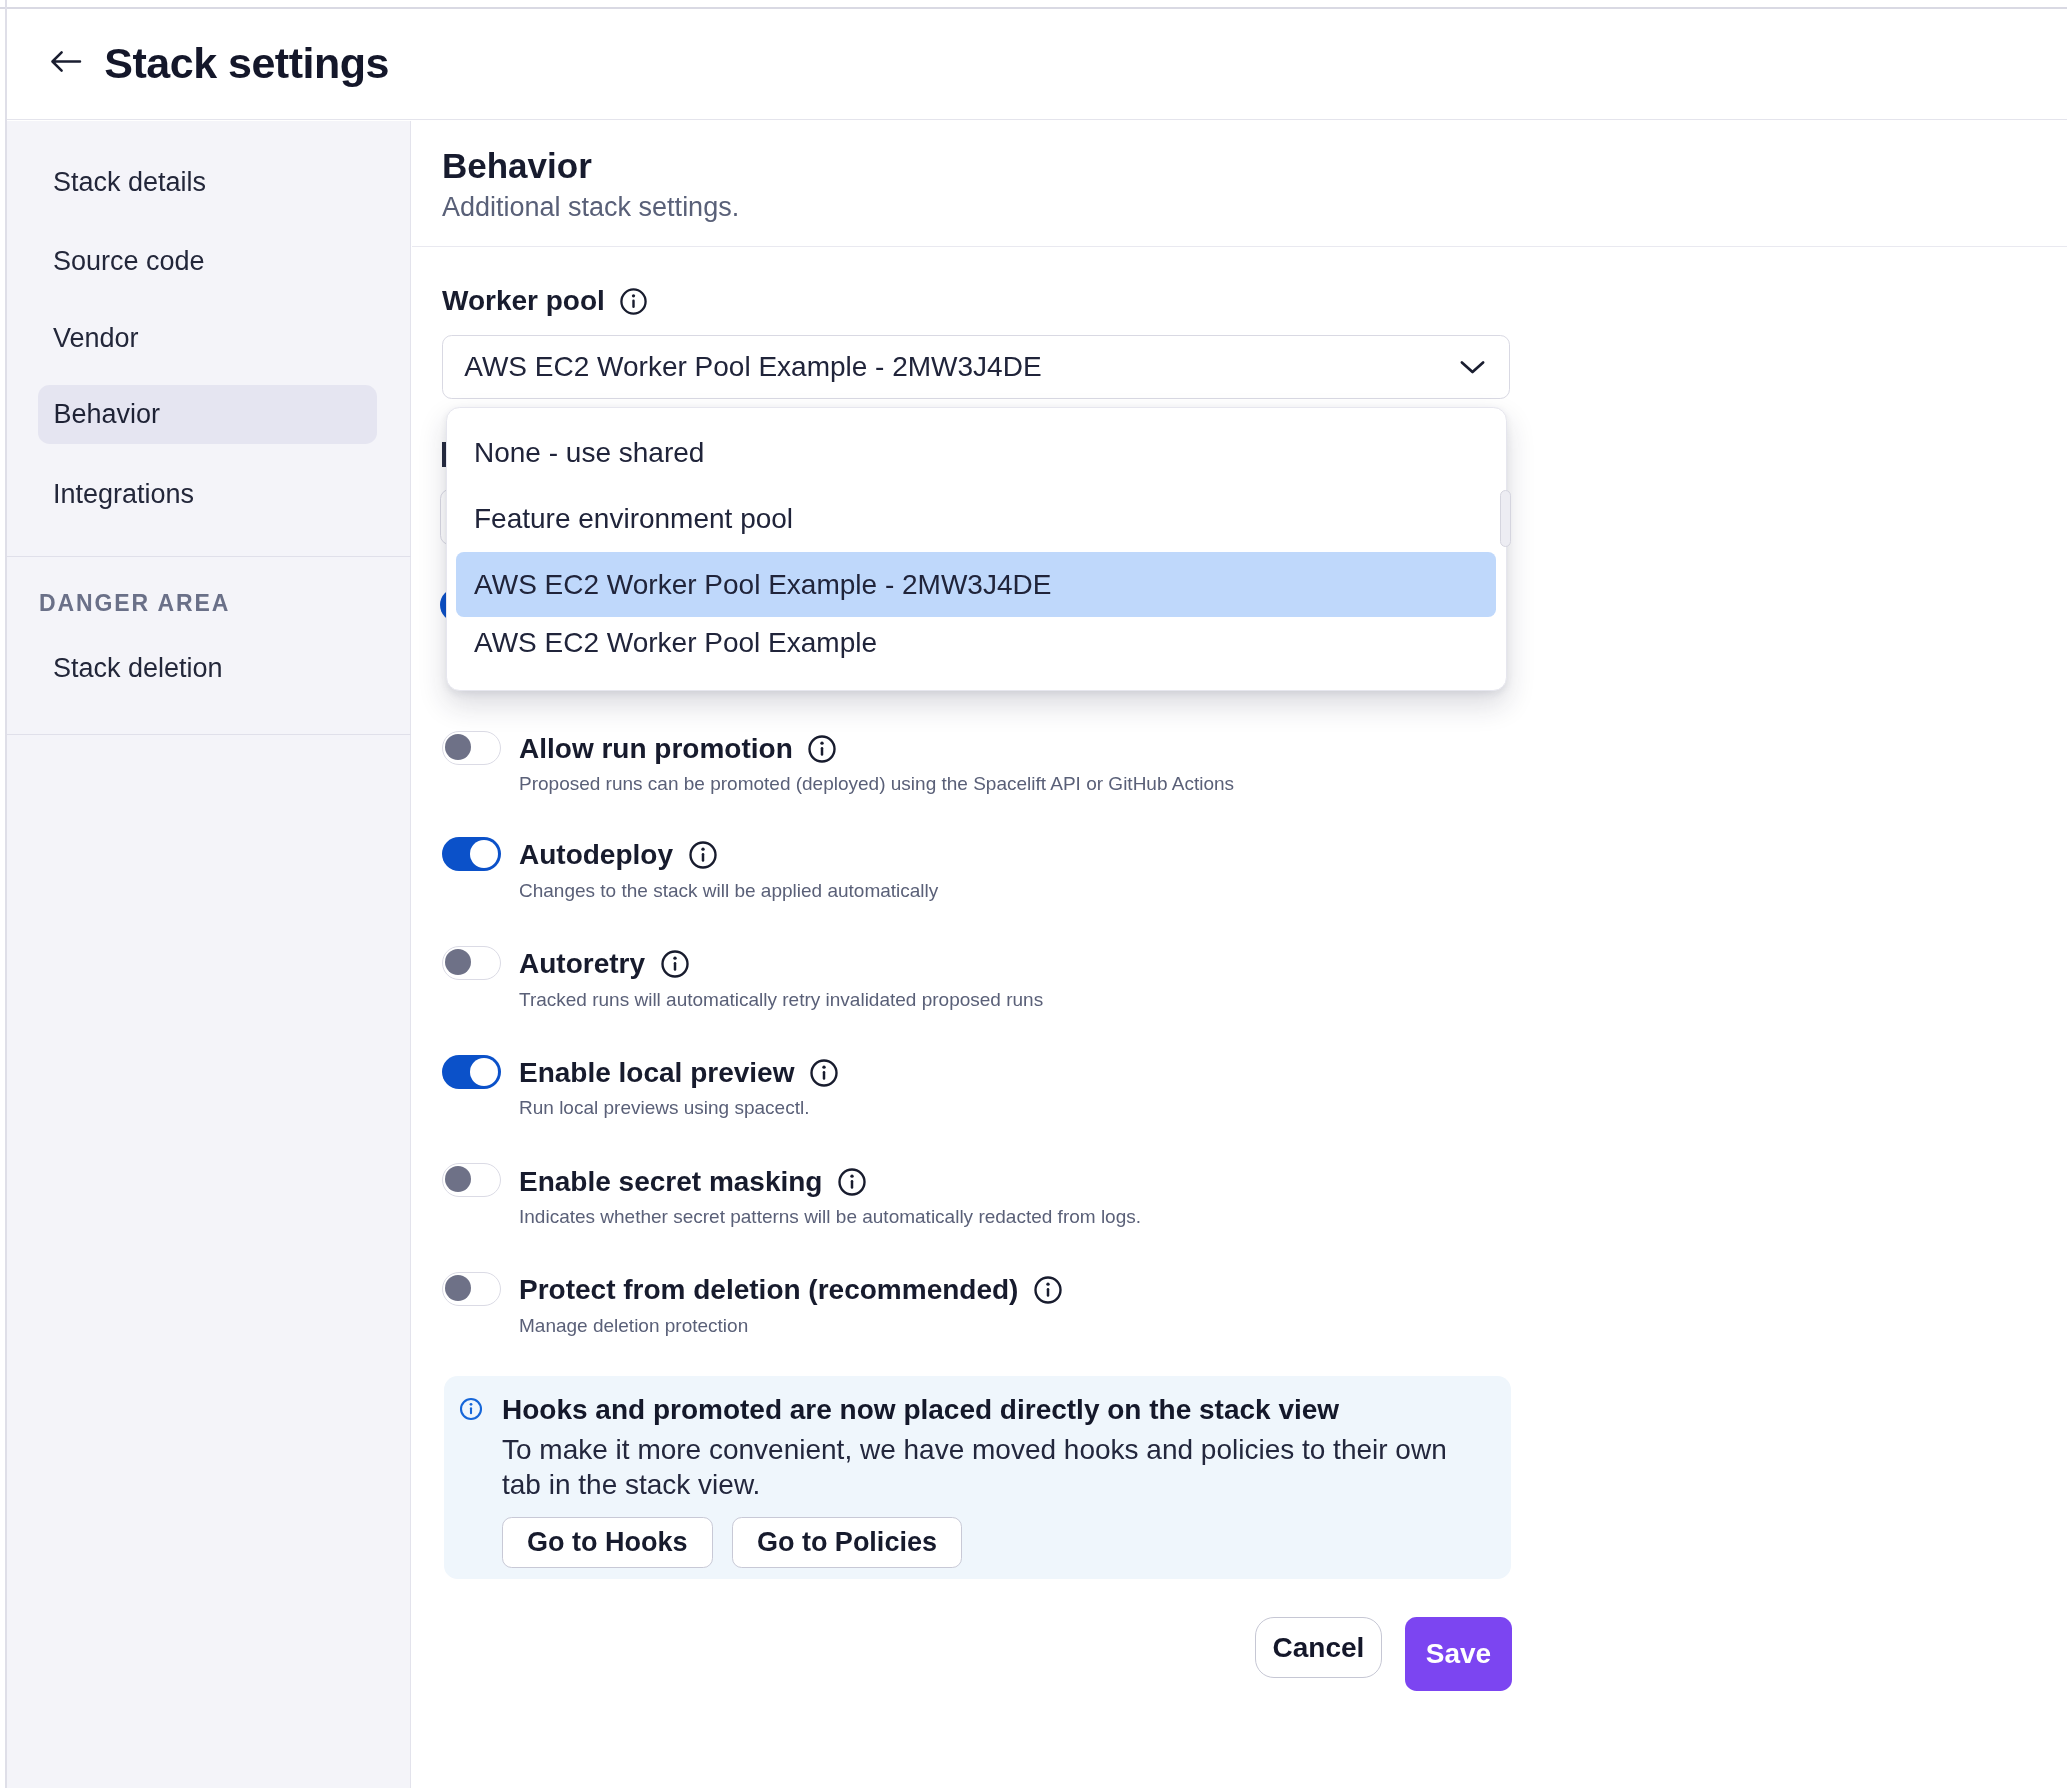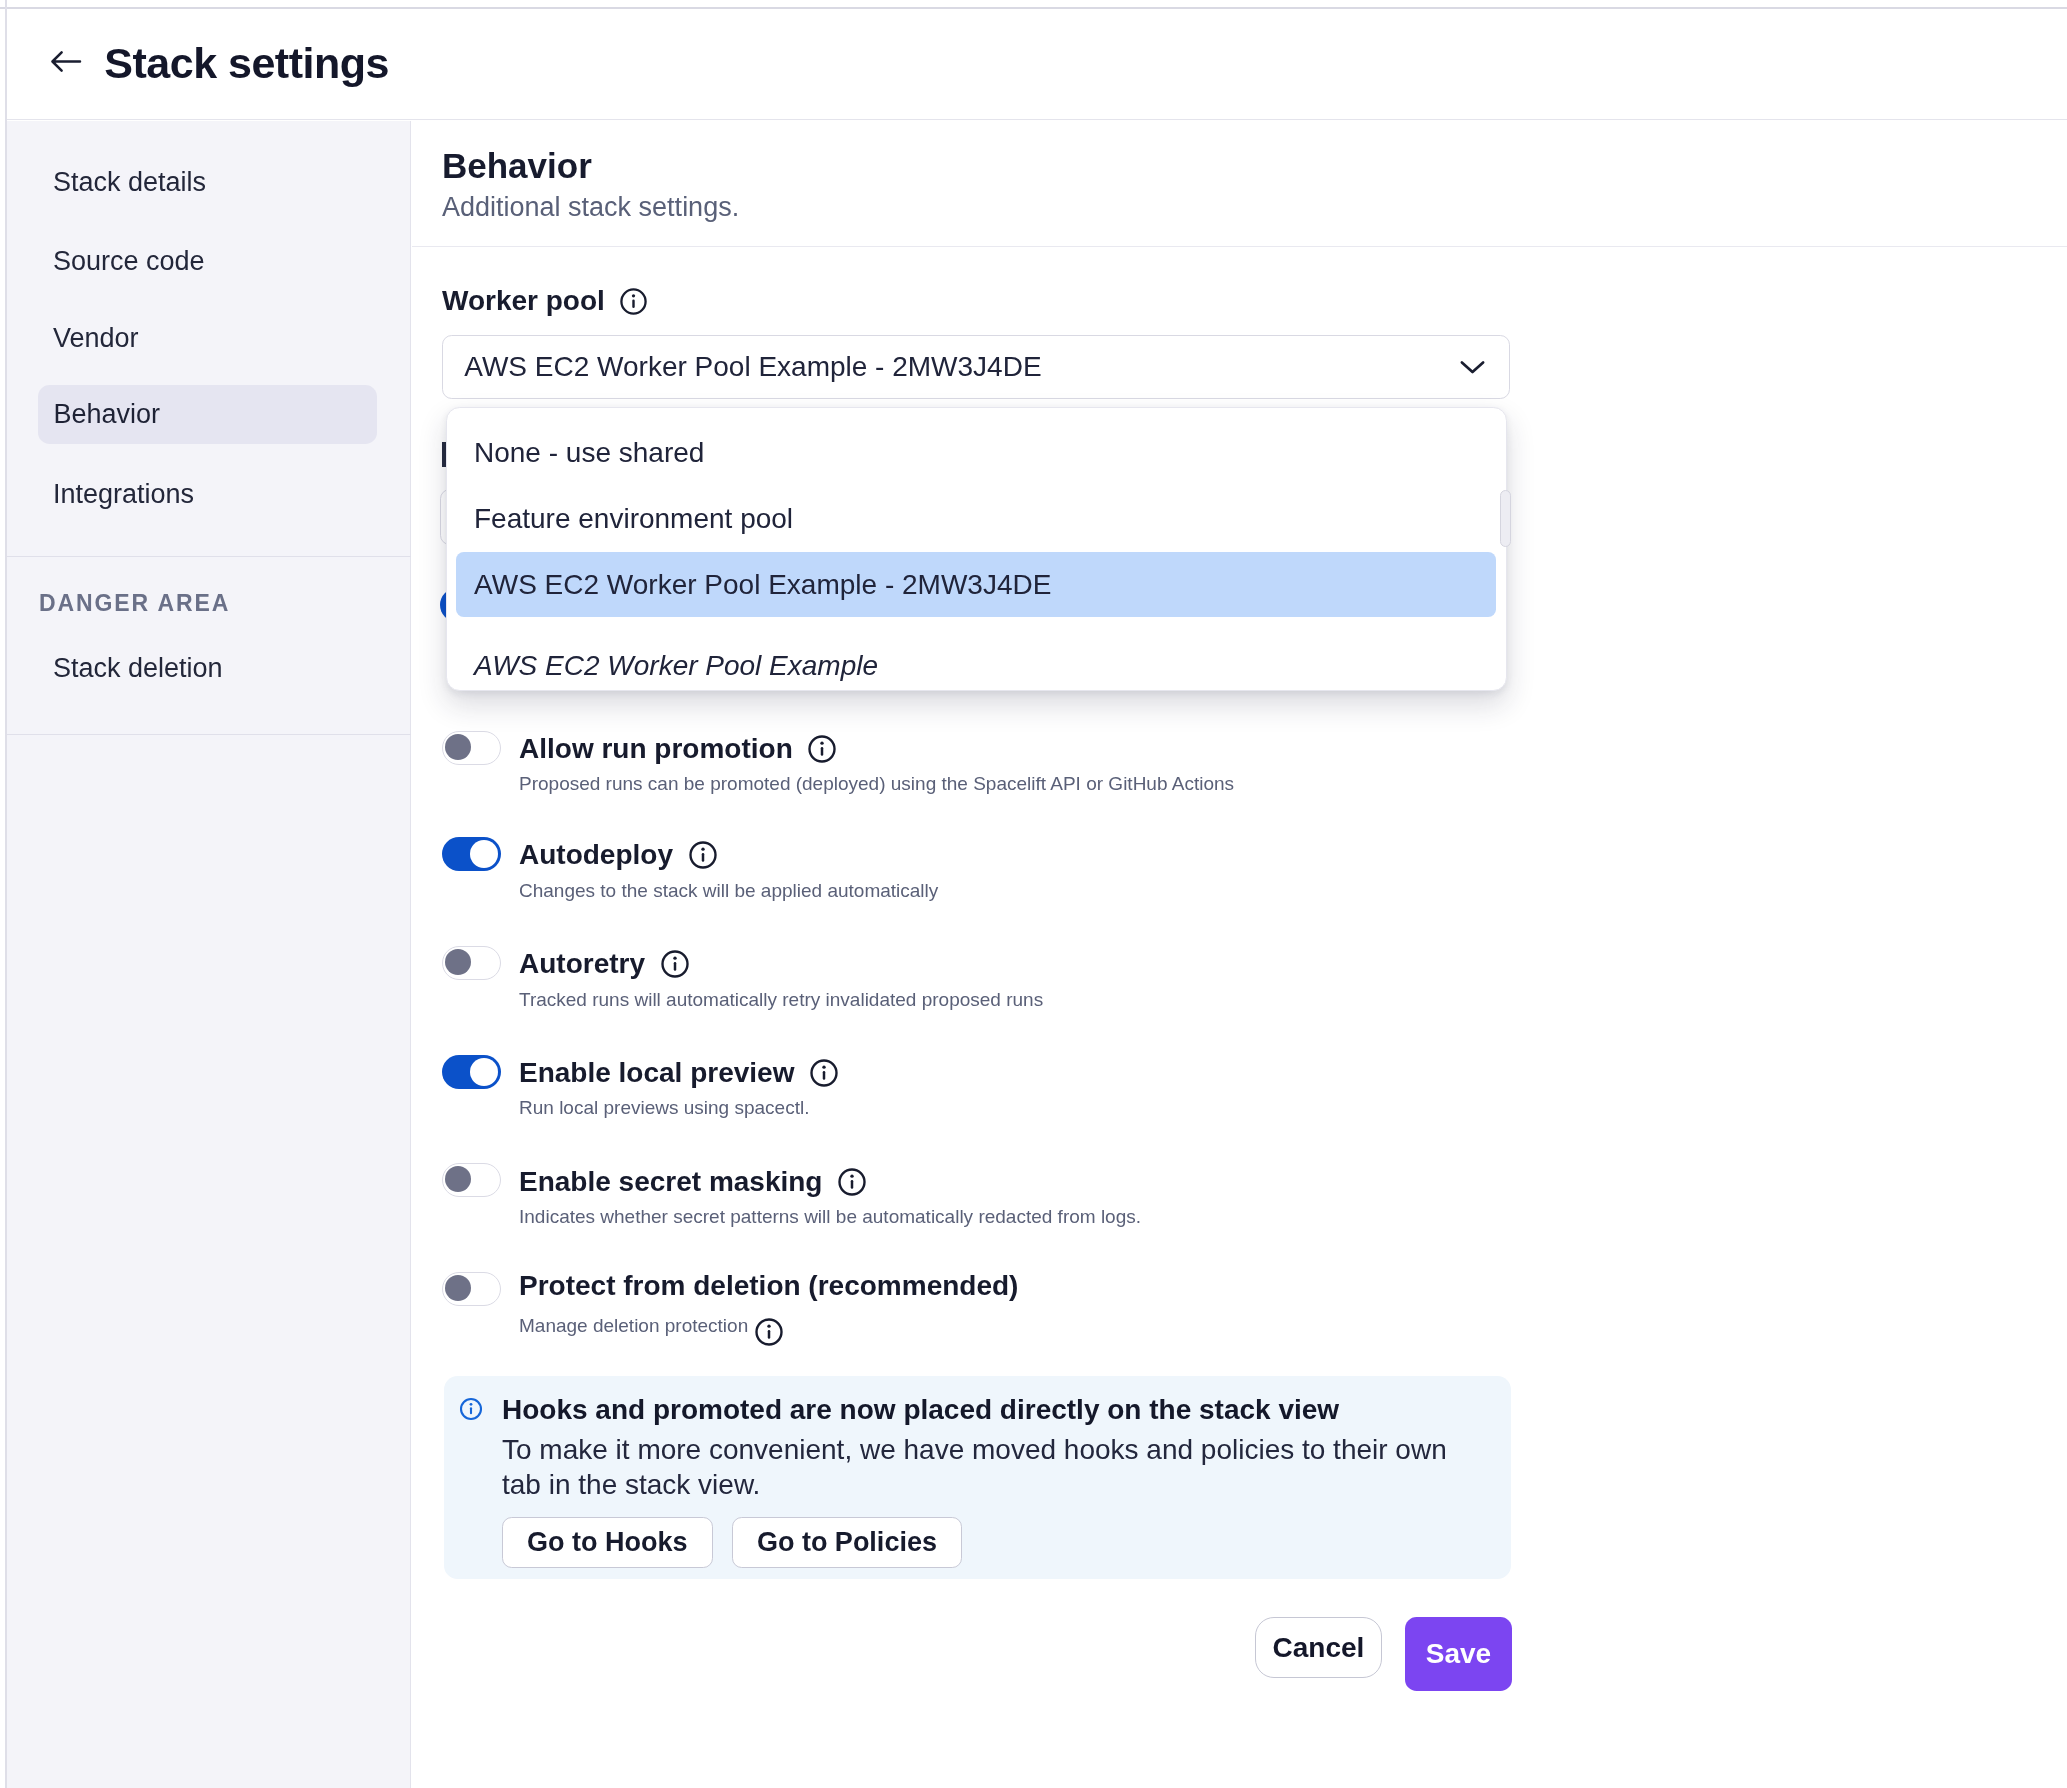--- a/index.html
+++ b/index.html
@@ -46,38 +46,38 @@
   .frag-input  { position:absolute; left:440px; top:489px; width:1071px; height:56px; background:#fff;
                  border:1.9px solid #D9D9E3; border-radius:9.7px; z-index:1; }
   .frag-toggle { position:absolute; left:440px; top:588px; width:60px; height:34px; border-radius:17.5px; background:#0B51C9; z-index:1; }
 
   
   .dropdown { position:absolute; left:446px; top:407px; width:1061px; height:284px; background:#fff;
               border:1px solid #E6E6EE; border-radius:13.6px; z-index:5;
               box-shadow:0 13.6px 29px rgba(30,33,60,0.16), 0 2.9px 7.8px rgba(30,33,60,0.08); }
   .opt { position:absolute; left:0; right:0; height:66px; display:flex; align-items:center;
          padding-left:27px; font-size:28px; color:#20243A; cursor:pointer; white-space:nowrap; }
-  .opt1 { top:11.6px; } .opt2 { top:78px; } .opt4 { top:225px;font-style:italic; }
+  .opt1 { top:11.6px; } .opt2 { top:78px; } .opt4 { top:202px; }
   .opt3 { top:144px; left:8.7px; right:9.7px; height:65px; border-radius:7.8px; padding-left:18.4px; }
   .opt3.highlighted { background:#BFD8FB; }
   .scroll-thumb { position:absolute; right:-4.9px; top:82px; width:10.7px; height:57px; border-radius:5.8px;
                   background:#EDEDF3; border:1px solid #D5D5DF; cursor:pointer; }
 
   
   .toggle { position:absolute; left:442px; width:59px; height:34px; border-radius:17.5px; cursor:pointer; }
   .toggle .knob { position:absolute; border-radius:50%; }
   .toggle.on { background:#0B51C9; }
   .toggle.on .knob { right:2.9px; top:2.9px; width:28px; height:28px; background:#fff; }
   .toggle.off { background:#fff; border:1.9px solid #DBDBE5; }
   .toggle.off .knob { left:1.9px; top:1.9px; width:26px; height:26px; background:#6E7187; }
   .t1 { top:731px; } .t2 { top:837px; } .t3 { top:946px; } .t4 { top:1055px; } .t5 { top:1163px; } .t6 { top:1272px; }
 
   .trow-label { position:absolute; left:519px; display:flex; align-items:center; gap:14.6px; height:39px; }
   .trow-label .txt { font-size:28px; font-weight:700; color:#171B2D; white-space:nowrap; }
-  .l1 { top:729px; } .l2 { top:835px; } .l3 { top:944px; } .l4 { top:1053px; } .l5 { top:1162px; } .l6 { top:1270px;flex-direction:column; }
+  .l1 { top:729px; } .l2 { top:835px; } .l3 { top:944px; } .l4 { top:1053px; } .l5 { top:1162px; } .l6 { top:1270px; }
   .trow-desc { position:absolute; left:519px; font-size:19px; color:#5A6078; white-space:nowrap; }
   .d1 { top:773px; } .d2 { top:880px; } .d3 { top:989px; } .d4 { top:1097px; } .d5 { top:1206px; } .d6 { top:1315px; }
 
   
   .notice { position:absolute; left:444px; top:1376px; width:1067px; height:203px; background:#EFF6FC; border-radius:13.6px; }
   .notice-icon { position:absolute; left:14.6px; top:21.3px; color:#1566D9; display:flex; }
   .notice-title { position:absolute; left:58px; top:18.4px; font-size:28px; font-weight:700; color:#14182A; white-space:nowrap; }
   .notice-body { position:absolute; left:58px; top:56px; width:982px; font-size:28px; line-height:35px; color:#23273D; }
   .notice-btns { position:absolute; left:58px; top:141px; display:flex; gap:19.4px; }
   .notice-btn { height:51px; padding:0 24px; background:#fff; border:1.9px solid #C8C9D6; border-radius:9.7px;

